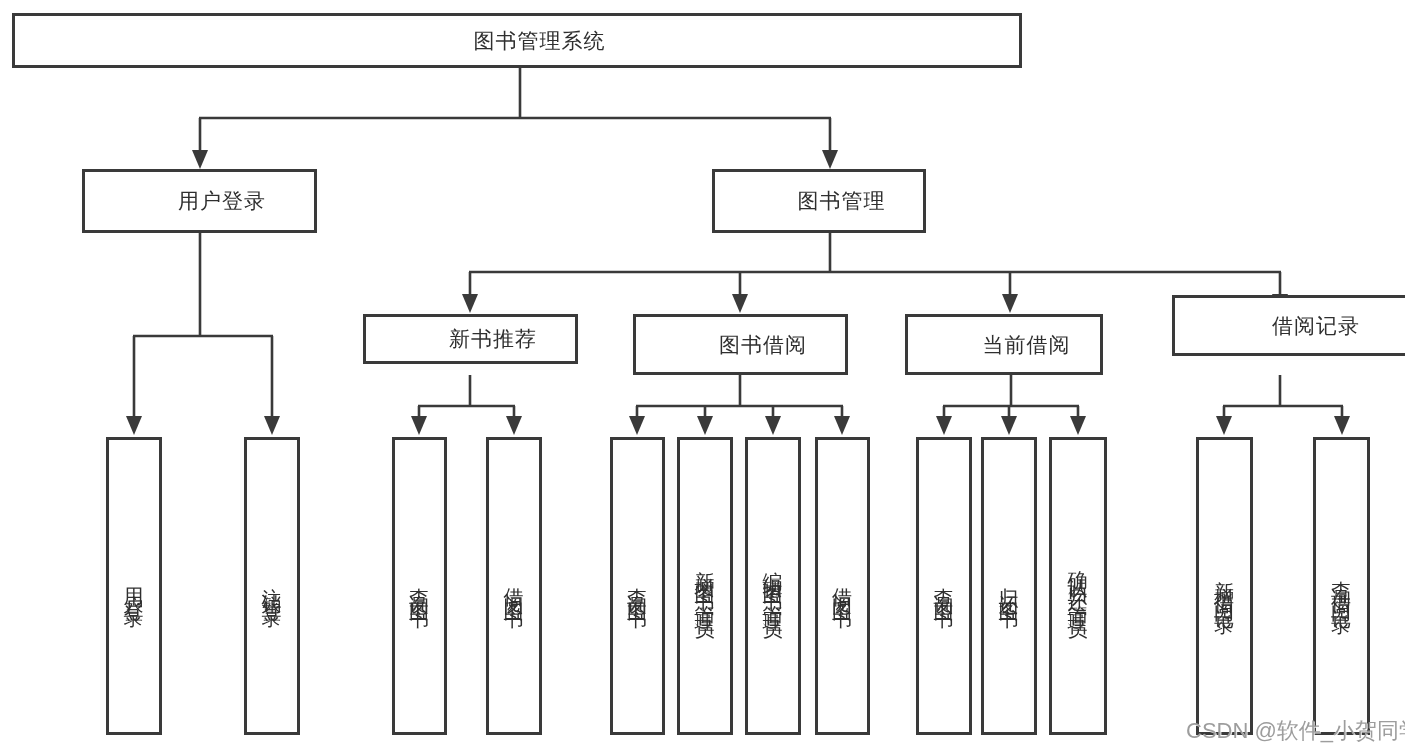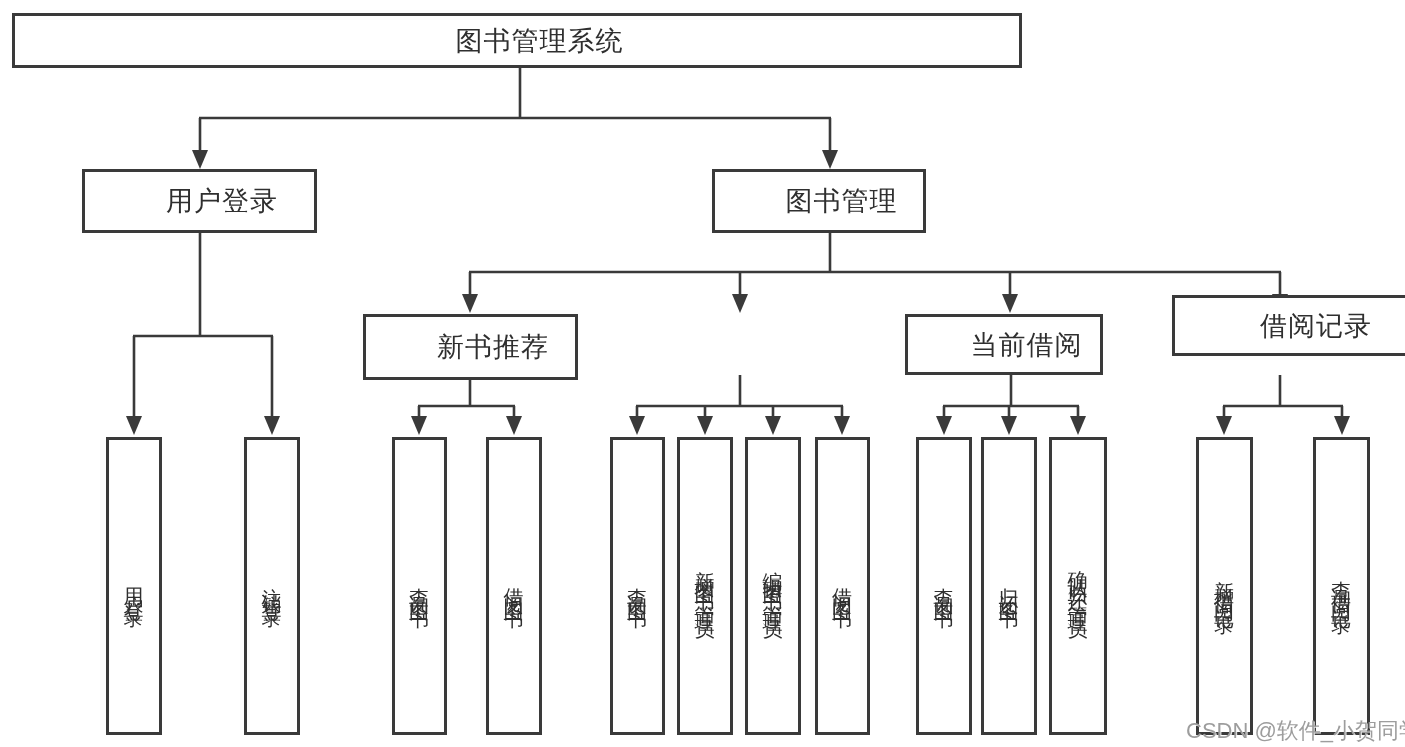--- a/index.html
+++ b/index.html
@@ -26,21 +26,21 @@
     box-sizing: border-box;
     border: 3px solid #3a3a3a;
     background: #ffffff;
     color: #2f2f2f;
     display: flex;
     align-items: center;
     justify-content: center;
     text-align: center;
   }
   .hnode {
-    font-size: 27px;
+    font-size: 21px;
     letter-spacing: 1px;
     white-space: nowrap;
     padding-left: 45px;
   }
   .vnode .vtext {
     writing-mode: vertical-rl;
     text-orientation: mixed;
     font-size: 20px;
     line-height: 1;
     letter-spacing: 7px;
@@ -118,22 +118,25 @@
     <span>图书管理系统</span>
   </div>
 
   <div class="node hnode" style="left:82px; top:169px; width:235px; height:64px;">
     <span>用户登录</span>
   </div>
   <div class="node hnode" style="left:712px; top:169px; width:214px; height:64px;">
     <span>图书管理</span>
   </div>
 
-  <div class="node hnode" style="left:363px; top:314px; width:215px; height:66px;">
+  <div class="node hnode" style="left:363px; top:314px; width:215px; height:50px;">
     <span>新书推荐</span>
+  </div>
+  <div class="node hnode" style="left:633px; top:314px; width:215px; height:61px;">
+    <span>图书借阅</span>
   </div>
   <div class="node hnode" style="left:905px; top:314px; width:198px; height:61px;">
     <span>当前借阅</span>
   </div>
   <div class="node hnode" style="left:1172px; top:295px; width:243px; height:61px;">
     <span>借阅记录</span>
   </div>
 
   <div class="node vnode" style="left:106px; top:437px; width:56px; height:298px;">
     <span class="vtext">用户登录</span>

